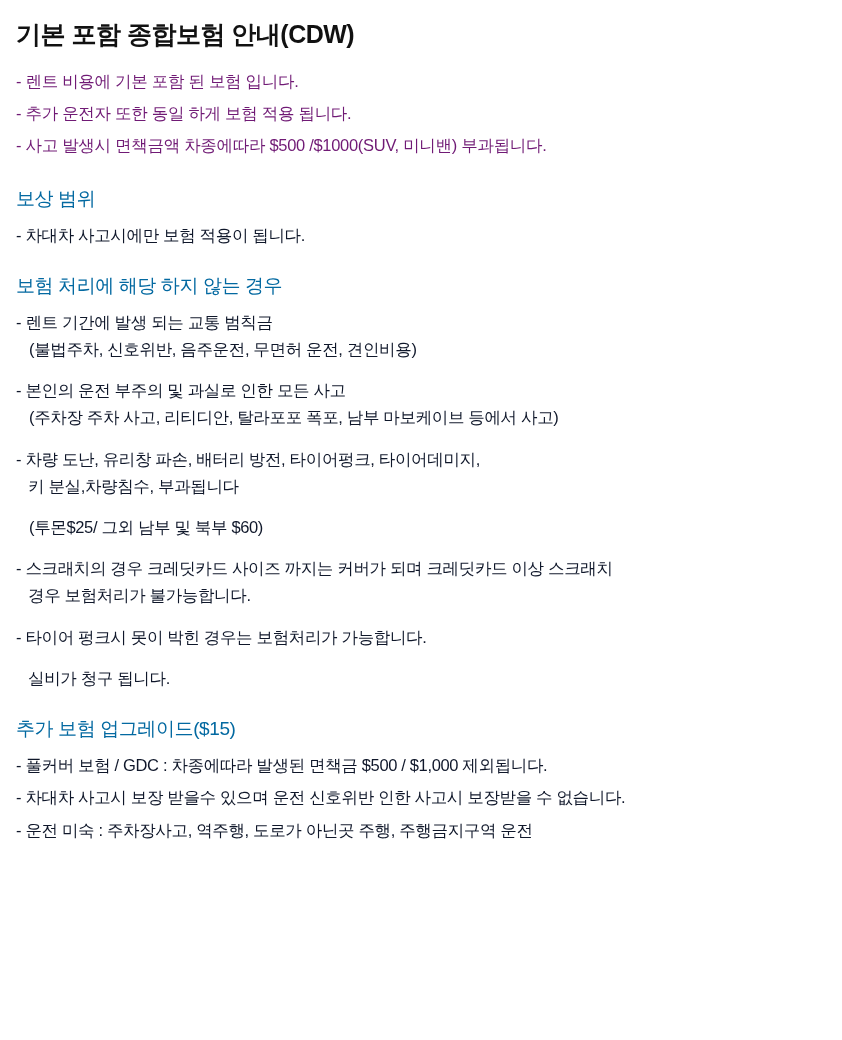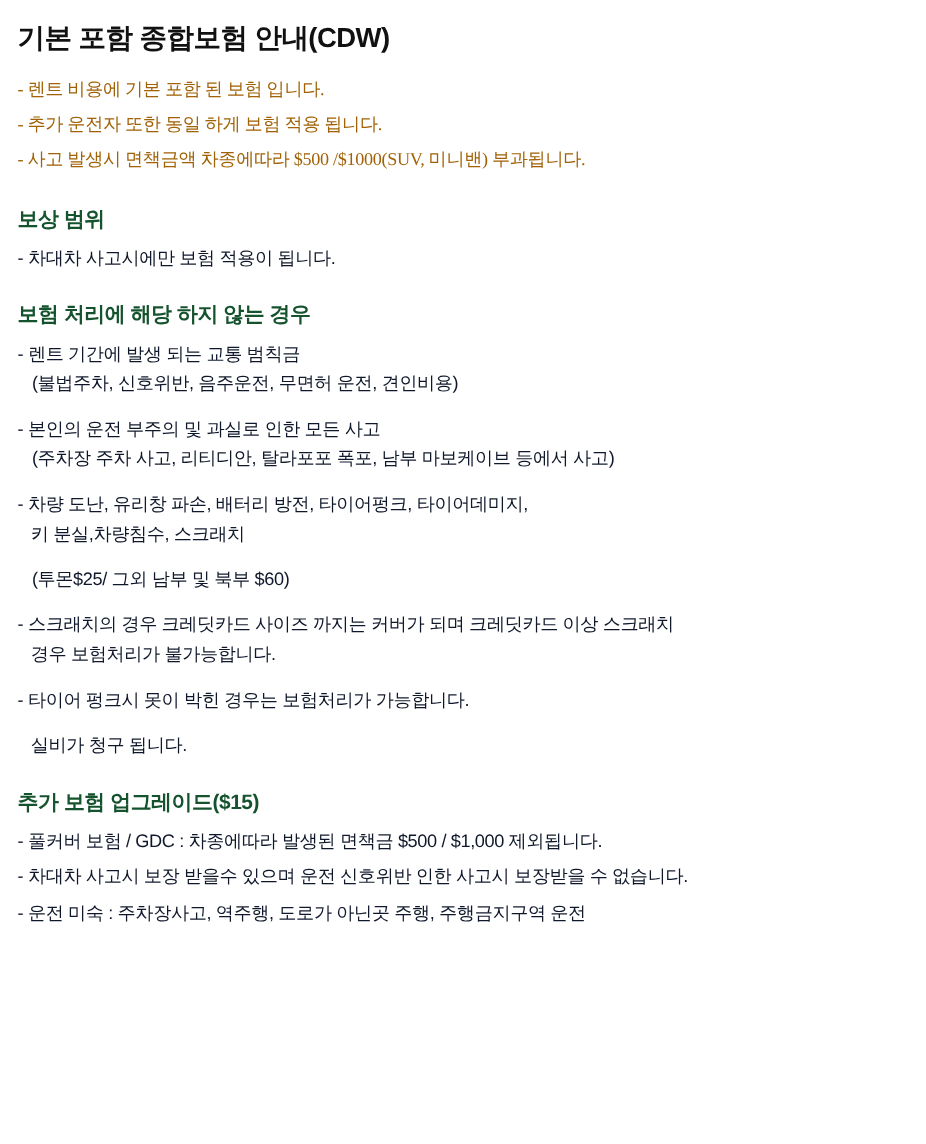--- a/index.html
+++ b/index.html
@@ -23,32 +23,31 @@
   }
   h1.doc-title {
     font-size: 25px;
     font-weight: bold;
     letter-spacing: -0.5px;
     margin: 4px 0 14px 0;
     color: #111111;
   }
   h2.section-title {
     font-size: 19px;
-    font-weight: bold;
+    font-weight: normal;
     letter-spacing: -0.4px;
     margin: 24px 0 10px 0;
-    color: #14532d;
+    color: #0369a1;
   }
   .red-line {
-    color: #a16207;
+    color: #701a75;
     font-size: 16.5px;
     line-height: 1.95;
     letter-spacing: -0.3px;
     white-space: pre-wrap;
-    font-family: Liberation Serif, serif;
   }
   .red-block {
     margin-bottom: 2px;
   }
   .plain-line {
     color: #0f172a;
     font-size: 16.5px;
     line-height: 1.65;
     letter-spacing: -0.35px;
     white-space: pre-wrap;
@@ -92,21 +91,21 @@
       <span class="plain-line sub">(불법주차, 신호위반, 음주운전, 무면허 운전, 견인비용)</span>
     </div>
 
     <div class="bullet-item">
       <span class="plain-line">- 본인의 운전 부주의 및 과실로 인한 모든 사고</span>
       <span class="plain-line sub">(주차장 주차 사고, 리티디안, 탈라포포 폭포, 남부 마보케이브 등에서 사고)</span>
     </div>
 
     <div class="bullet-item">
       <span class="plain-line">- 차량 도난, 유리창 파손, 배터리 방전, 타이어펑크, 타이어데미지,</span>
-      <span class="plain-line sub tight">키 분실,차량침수, 스크래치</span>
+      <span class="plain-line sub tight">키 분실,차량침수, 부과됩니다</span>
     </div>
 
     <div class="bullet-item">
       <span class="plain-line sub">(투몬$25/ 그외 남부 및 북부 $60)</span>
     </div>
 
     <div class="bullet-item">
       <span class="plain-line">- 스크래치의 경우 크레딧카드 사이즈 까지는 커버가 되며 크레딧카드 이상 스크래치</span>
       <span class="plain-line sub tight">경우 보험처리가 불가능합니다.</span>
     </div>

